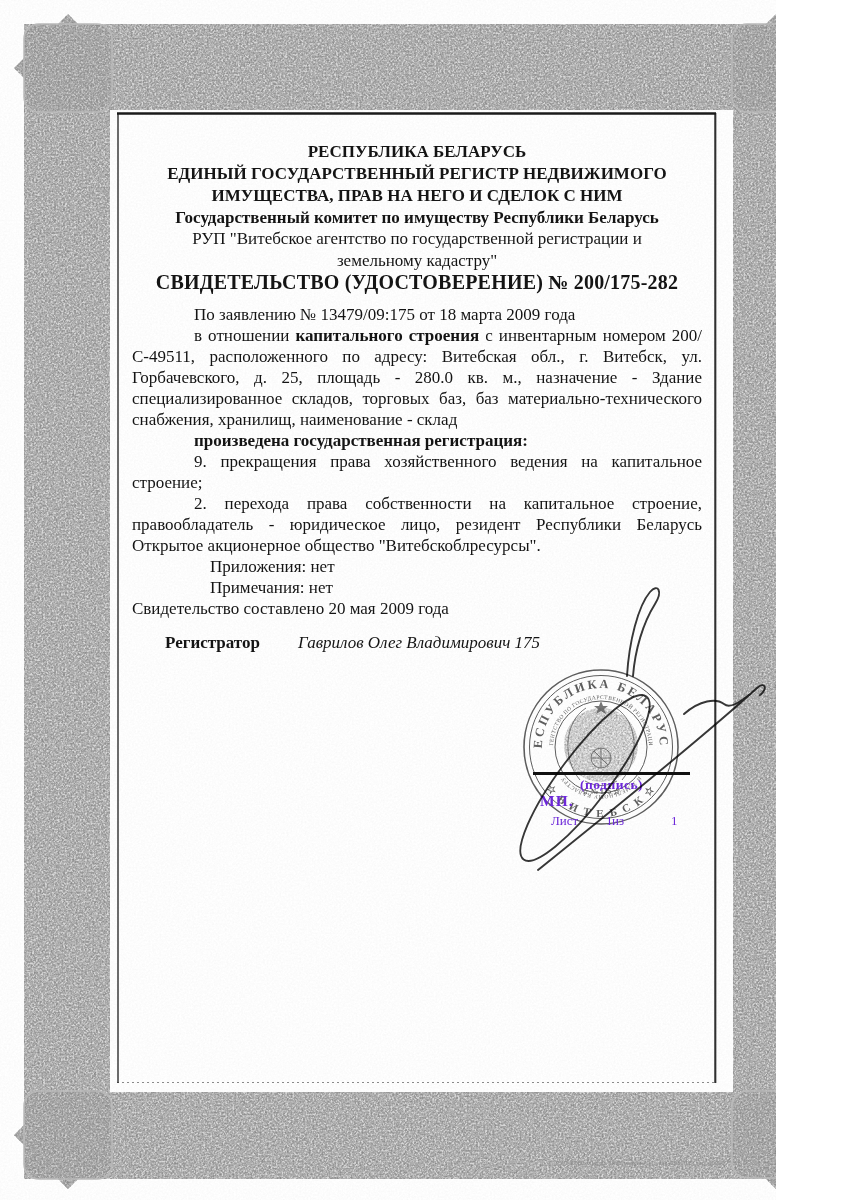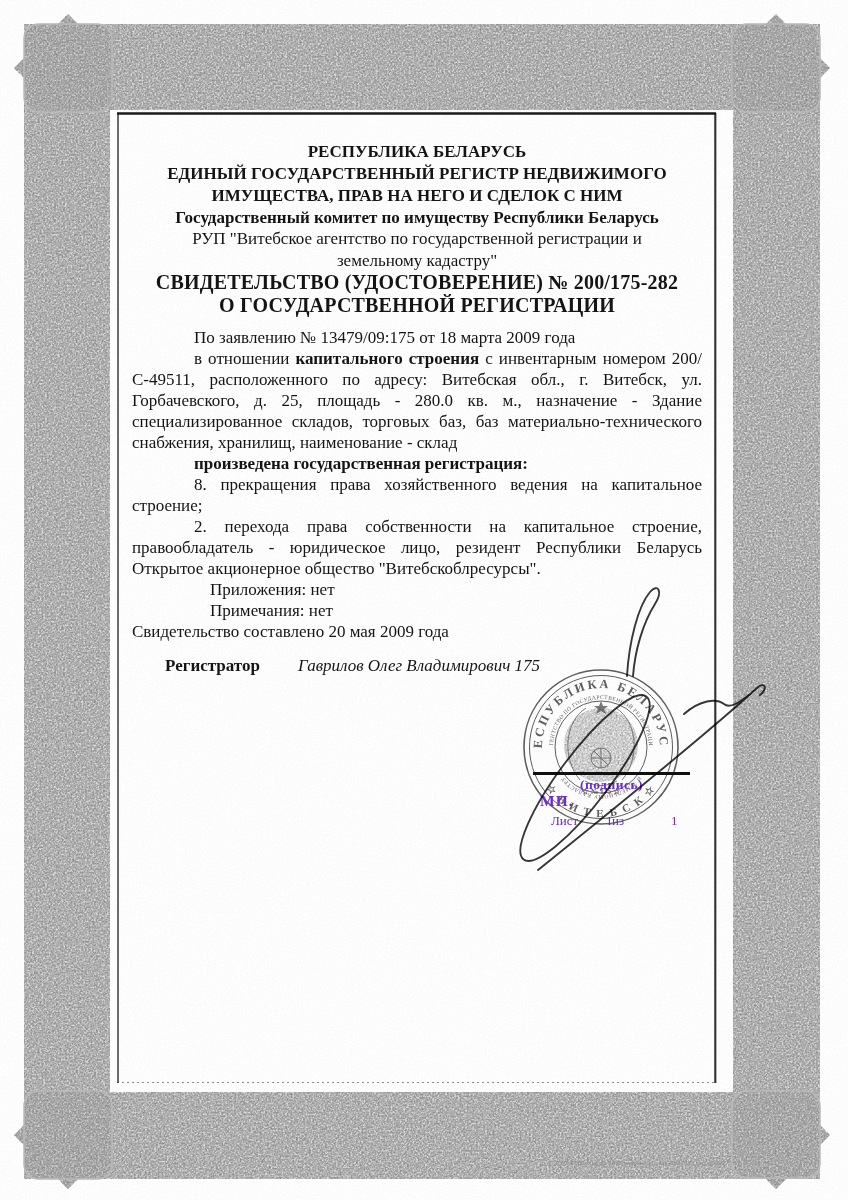--- a/index.html
+++ b/index.html
@@ -1,17 +1,17 @@
 <!DOCTYPE html>
 <html><head>
 <meta charset="utf-8">
 <style>
   html,body{margin:0;padding:0;background:#ffffff;}
   .page{
-    position:relative;width:848px;height:1200px;background:#ffffff;overflow:hidden;
+    position:relative;width:776px;height:1200px;background:#ffffff;overflow:hidden;
     font-family:"Liberation Serif","DejaVu Serif",serif;color:#161616;
   }
   svg{display:block;}
   .abs{position:absolute;}
   .border-svg{position:absolute;left:0;top:0;}
   
   .content{
     position:absolute;left:132px;top:141px;width:570px;
     font-size:17px;line-height:21px;color:#141414;z-index:3;
   }
@@ -107,29 +107,28 @@
   </svg>
 
   <div class="content">
     <p class="c h-main">РЕСПУБЛИКА БЕЛАРУСЬ</p>
     <p class="c h-main">ЕДИНЫЙ ГОСУДАРСТВЕННЫЙ РЕГИСТР НЕДВИЖИМОГО</p>
     <p class="c h-main">ИМУЩЕСТВА, ПРАВ НА НЕГО И СДЕЛОК С НИМ</p>
     <p class="c b mt4">Государственный комитет по имуществу Республики Беларусь</p>
     <p class="c agency">РУП "Витебское агентство по государственной регистрации и</p>
     <p class="c agency">земельному кадастру"</p>
     <p class="c h-cert">СВИДЕТЕЛЬСТВО (УДОСТОВЕРЕНИЕ) № 200/175-282</p>
-    <p class="c h-cert" style="margin-top:0">О ГОСУДАРСТВЕННОЙ РЕГИСТРАЦИИ</p>
 
     <p class="ti mt8" style="margin-top:10px">По заявлению № 13479/09:175 от 18 марта 2009 года</p>
 
     <p class="j ti"><span>в отношении </span><span class="b">капитального строения</span><span> с инвентарным номером 200/С-49511, расположенного по адресу: Витебская обл., г. Витебск, ул. Горбачевского, д. 25, площадь - 280.0 кв. м., назначение - Здание специализированное складов, торговых баз, баз материально-технического снабжения, хранилищ, наименование - склад</span></p>
 
     <p class="b ti mt12">произведена государственная регистрация:</p>
 
-    <p class="j ti mt13">8. прекращения права хозяйственного ведения на капитальное строение;</p>
+    <p class="j ti mt13">9. прекращения права хозяйственного ведения на капитальное строение;</p>
     <p class="j ti">2. перехода права собственности на капитальное строение, правообладатель - юридическое лицо, резидент Республики Беларусь Открытое акционерное общество "Витебскоблресурсы".</p>
 
     <p class="ti2 mt13">Приложения: нет</p>
     <p class="ti2">Примечания: нет</p>
     <p>Свидетельство составлено 20 мая 2009 года</p>
 
     <div class="registrar-row">
       <span class="registrar-label">Регистратор</span>
       <span class="registrar-name">Гаврилов Олег Владимирович 175</span>
     </div>

